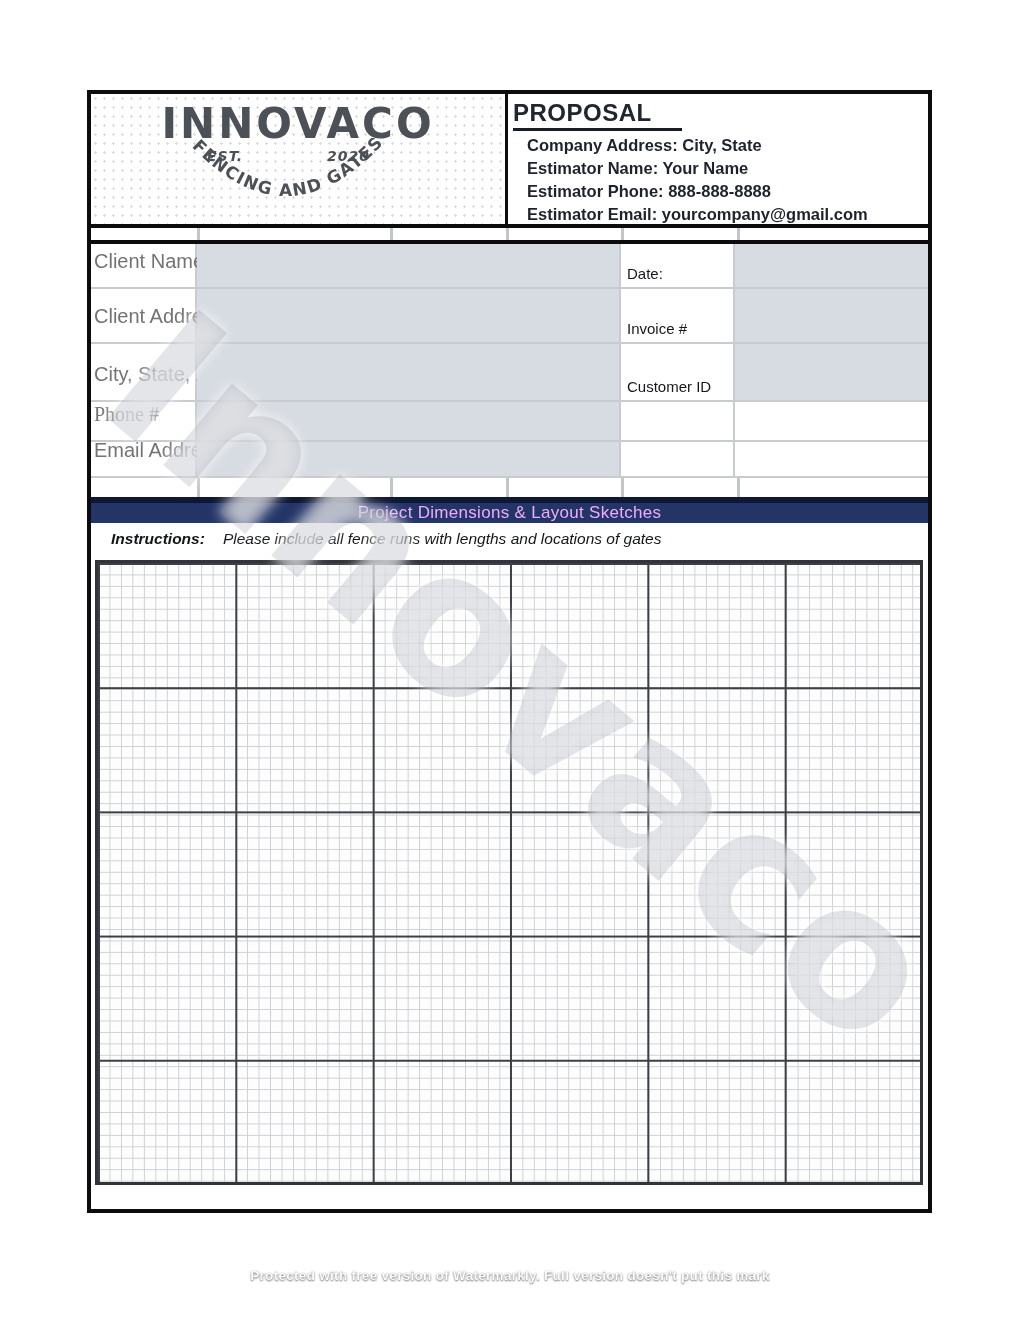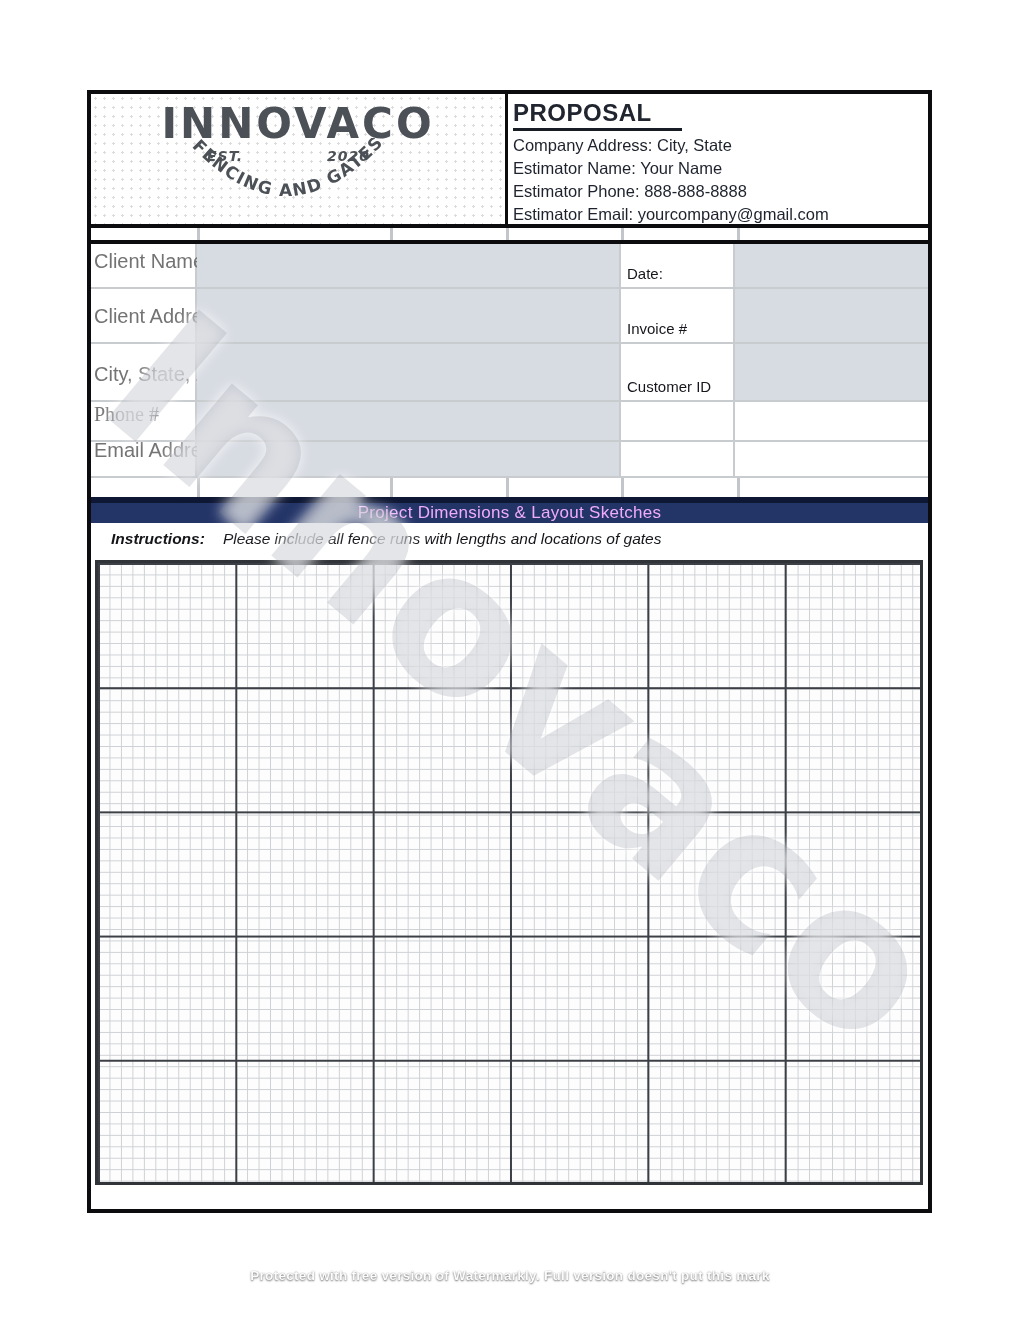--- a/index.html
+++ b/index.html
@@ -17,21 +17,21 @@
   .logo-name { margin-top:5px; text-align:center; font-family:"DejaVu Sans", sans-serif;
     font-size:42px; font-weight:800; letter-spacing:3px; color:#4c5157; }
   .logo-est, .logo-year { position:absolute; top:54px; font-family:"DejaVu Sans", sans-serif;
     font-style:italic; font-weight:700; font-size:14px; letter-spacing:1px; color:#4c5157; }
   .logo-est { left:116px; } .logo-year { left:236px; }
   .logo-arc { position:absolute; left:90px; top:44px; }
 
   .proposal-cell { flex:1; padding:5px 0 0 5px; color:#20252f; }
   .proposal-title { display:inline-block; font-size:24px; font-weight:800; letter-spacing:0.5px;
     padding:0 30px 1px 0; border-bottom:3px solid #181c24; margin-bottom:3px; }
-  .proposal-line { font-size:16.5px; font-weight:400; line-height:23px; color:#1d222d; }
+  .proposal-line { font-size:16.5px; font-weight:700; line-height:23px; color:#1d222d;margin-left:14px; }
 
   
   .thin-row { position:relative; height:16px; background:#ffffff; }
   .thin-row.first { border-bottom:4px solid #0c0c0e; }
   .thin-row.second { height:19px; }
   .thin-row .vd { position:absolute; top:0; bottom:0; width:3px; background:#c2c5c9; }
 
   
   .c-row { display:flex; border-bottom:2px solid #c9cccf; }
   .c-row:nth-child(1){ height:45px; } .c-row:nth-child(2){ height:55px; }

